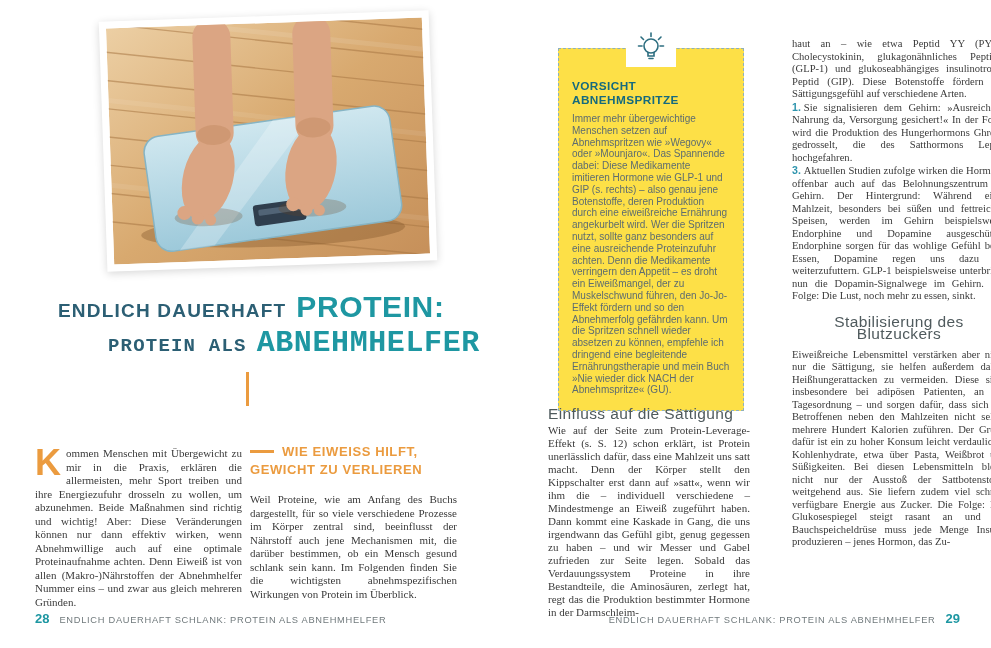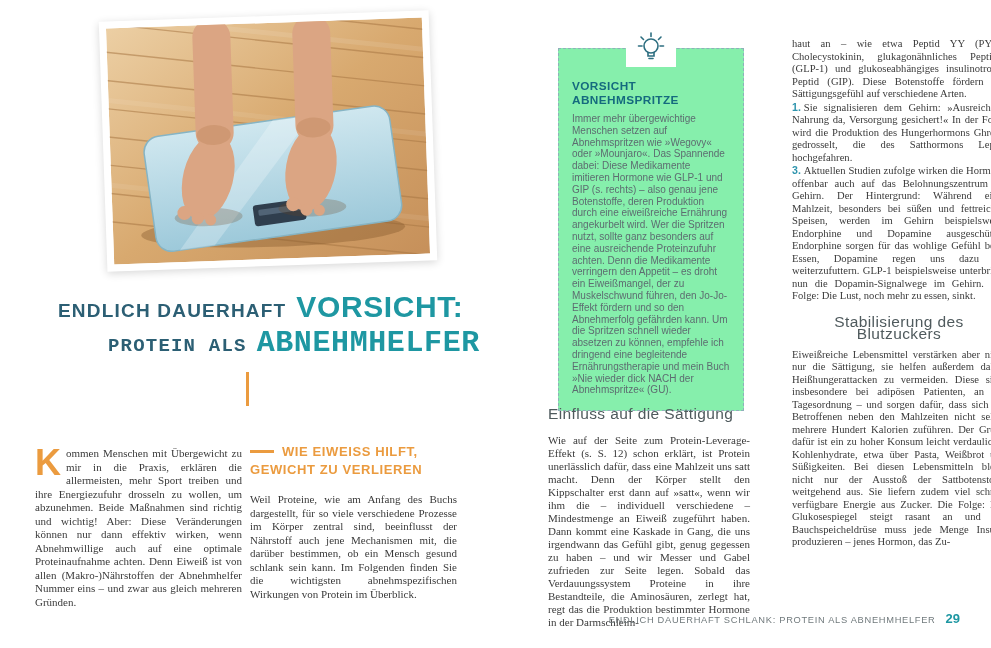--- a/index.html
+++ b/index.html
@@ -36,30 +36,30 @@
   
   .footer{position:absolute;top:611px;font-size:9.3px;letter-spacing:.7px;color:#70797c;}
   .footer.fl{left:35px;}
   .footer.fr{left:560px;width:400px;text-align:right;}
   .pgnum{font-size:13px;font-weight:700;color:#1e97a2;letter-spacing:0;}
   .fl .pgnum{margin-right:10px;}
   .fr .pgnum{margin-left:10px;}
 
   
   .callout{position:absolute;left:558px;top:48px;width:186px;border:1.5px dashed #8fb0ba;
-           padding:30px 13px 14px 13px;box-sizing:border-box;background:#86efac;}
+           padding:30px 13px 14px 13px;box-sizing:border-box;background:#fde047;}
   .bulb{position:absolute;top:-18px;left:50%;transform:translateX(-50%);
         background:#fff;padding:0 8px;line-height:0;}
   .callout h4{margin:0 0 6px 0;font-size:11.8px;font-weight:700;letter-spacing:.4px;
               color:#156a7e;}
   .callout .cbody{margin:0;font-size:10px;line-height:11.8px;color:#5d6c70;}
 
   
   .sec-head{font-family:"Liberation Sans",sans-serif;font-size:15.5px;font-weight:400;
-            letter-spacing:.4px;color:#4f5a5d;margin:0 0 11px 0;}
+            letter-spacing:.4px;color:#4f5a5d;margin:0 0 1px 0;}
   .sec1{position:absolute;left:548px;top:405px;width:202px;}
   .sec1 .body{font-size:11px;line-height:13px;text-align:justify;}
 
   .rcol{position:absolute;left:792px;top:38px;width:214px;font-size:10.6px;line-height:12.5px;text-align:justify;}
   .rcol p{margin:0;}
   .num{font-family:"Liberation Sans",sans-serif;font-weight:700;color:#2e94ad;margin-right:3px;}
   .rcol .sec-head{margin:13px 0 8px 0;text-align:center;}
 </style>
 </head>
 <body>
@@ -117,37 +117,40 @@
           <circle cx="207" cy="189" r="5.5"></circle>
         </g>
         <ellipse cx="104" cy="110" rx="17" ry="10" fill="#c08960" opacity="0.45"></ellipse>
         <ellipse cx="204" cy="106" rx="17" ry="10" fill="#c08960" opacity="0.45"></ellipse>
       </g>
     </svg>
   </figure>
 
   <div class="t-row r1">
     <span class="t-small">ENDLICH DAUERHAFT</span>
-    <span class="t-large">VORSICHT:</span>
+    <span class="t-large">PROTEIN:</span>
   </div>
   <div class="t-row r2">
     <span class="t-small">PROTEIN ALS</span>
     <span class="t-large">ABNEHMHELFER</span>
   </div>
   <div class="vbar"></div>
 
   <div class="col-a serif">
     <p><span class="dropcap">K</span><span>ommen Menschen mit Übergewicht zu mir in die Praxis, erklären die allermeisten, mehr Sport treiben und ihre Energiezufuhr drosseln zu wollen, um abzunehmen. Beide Maßnahmen sind richtig und wichtig! Aber: Diese Veränderungen können nur dann effektiv wirken, wenn Abnehmwillige auch auf eine optimale Proteinaufnahme achten. Denn Eiweiß ist von allen (Makro-)Nährstoffen der Abnehmhelfer Nummer eins – und zwar aus gleich mehreren Gründen.</span></p>
   </div>
 
   <div class="col-b">
     <h3 class="orange-head"><span class="dash"></span><span>WIE EIWEISS HILFT,</span><br><span>GEWICHT ZU VERLIEREN</span></h3>
     <div class="body serif">Weil Proteine, wie am Anfang des Buchs dargestellt, für so viele verschiedene Prozesse im Körper zentral sind, beeinflusst der Nährstoff auch jene Mechanismen mit, die darüber bestimmen, ob ein Mensch gesund schlank sein kann. Im Folgenden finden Sie die wichtigsten abnehmspezifischen Wirkungen von Protein im Überblick.</div>
   </div>
 
+  <div class="footer fl">
+    <span class="pgnum">28</span><span>ENDLICH DAUERHAFT SCHLANK: PROTEIN ALS ABNEHMHELFER</span>
+  </div>
 
   <aside class="callout">
     <div class="bulb">
       <svg width="34" height="36" viewBox="0 0 34 36" fill="none" stroke="#2d6e80" stroke-width="1.6" stroke-linecap="round">
         <circle cx="17" cy="15" r="7"></circle>
         <path d="M14 21.5 L14 25 L20 25 L20 21.5"></path>
         <path d="M15 27.5 L19 27.5"></path>
         <path d="M17 2 L17 5.5"></path>
         <path d="M7 6 L9.5 8.5"></path>
         <path d="M27 6 L24.5 8.5"></path>

